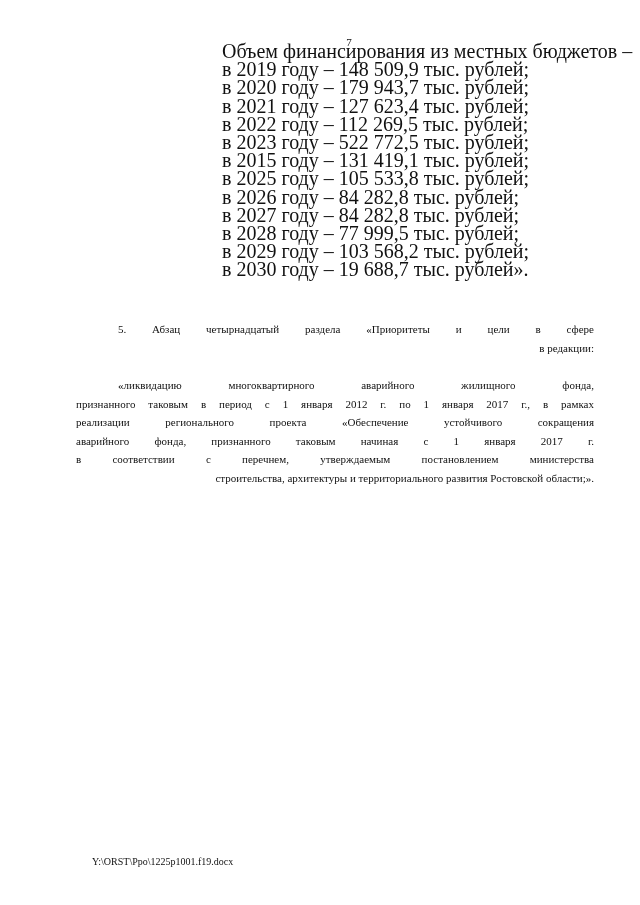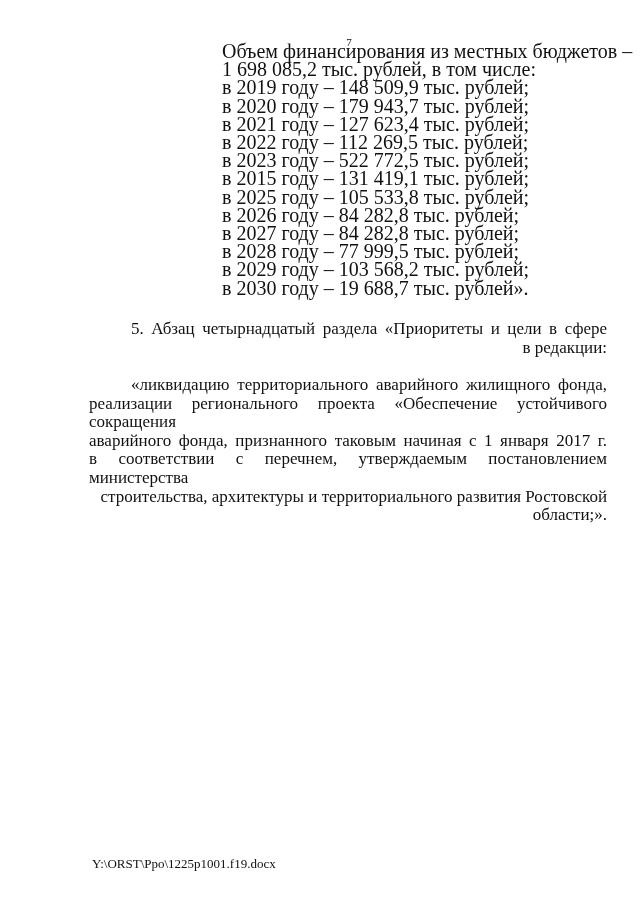--- a/index.html
+++ b/index.html
@@ -4,54 +4,54 @@
 <style>
   html, body { margin:0; padding:0; background:#ffffff; }
   body { width:640px; height:905px; position:relative; overflow:hidden;
          font-family:"Liberation Serif", "DejaVu Serif", serif; color:#111; }
   .page-num { position:absolute; top:36px; left:0; width:640px; text-align:center;
               font-size:11px; padding-left:58px; box-sizing:border-box; }
   .fin-block { position:absolute; left:222px; top:42px; width:388px;
                font-size:20px; line-height:18.2px; }
   .fin-block .line { white-space:nowrap; }
   .justify { text-align:justify; text-align-last:justify; white-space:normal; }
-  .para { position:absolute; left:89px; width:518px; font-size:17px; line-height:18.6px; }
+  .para { position:absolute; left:76px; width:518px; font-size:11px; line-height:18.6px; }
   .para .row { display:block;text-align:right; }
   .row.j { text-align:justify; text-align-last:justify; }
   .row.indent { padding-left:42px; }
-  .footer { position:absolute; left:92px; top:856px; font-size:13px; }
+  .footer { position:absolute; left:92px; top:856px; font-size:10px; }
 </style>
 </head>
 <body>
 
 <div class="page-num">7</div>
 
 <div class="fin-block">
   <div class="line justify">Объем финансирования из местных бюджетов –</div>
-  <div class="line">1 698 085,2 тыс. рублей, в том числе:</div>
   <div class="line">в 2019 году – 148 509,9 тыс. рублей;</div>
   <div class="line">в 2020 году – 179 943,7 тыс. рублей;</div>
   <div class="line">в 2021 году – 127 623,4 тыс. рублей;</div>
   <div class="line">в 2022 году – 112 269,5 тыс. рублей;</div>
   <div class="line">в 2023 году – 522 772,5 тыс. рублей;</div>
   <div class="line">в 2015 году – 131 419,1 тыс. рублей;</div>
   <div class="line">в 2025 году – 105 533,8 тыс. рублей;</div>
   <div class="line">в 2026 году – 84 282,8 тыс. рублей;</div>
   <div class="line">в 2027 году – 84 282,8 тыс. рублей;</div>
   <div class="line">в 2028 году – 77 999,5 тыс. рублей;</div>
   <div class="line">в 2029 году – 103 568,2 тыс. рублей;</div>
   <div class="line">в 2030 году – 19 688,7 тыс. рублей».</div>
 </div>
 
 <div class="para" style="top:320px;">
   <span class="row j indent">5. Абзац четырнадцатый раздела «Приоритеты и цели в сфере</span>
   <span class="row">в редакции:</span>
 </div>
 
 <div class="para" style="top:376px;">
-  <span class="row j indent">«ликвидацию территориального аварийного жилищного фонда,</span>
+  <span class="row j indent">«ликвидацию многоквартирного аварийного жилищного фонда,</span>
+  <span class="row j">признанного таковым в период с 1 января 2012 г. по 1 января 2017 г., в рамках</span>
   <span class="row j">реализации регионального проекта «Обеспечение устойчивого сокращения</span>
   <span class="row j">аварийного фонда, признанного таковым начиная с 1 января 2017 г.</span>
   <span class="row j">в соответствии с перечнем, утверждаемым постановлением министерства</span>
   <span class="row">строительства, архитектуры и территориального развития Ростовской области;».</span>
 </div>
 
 <div class="footer">Y:\ORST\Ppo\1225p1001.f19.docx</div>
 
 </body></html>

